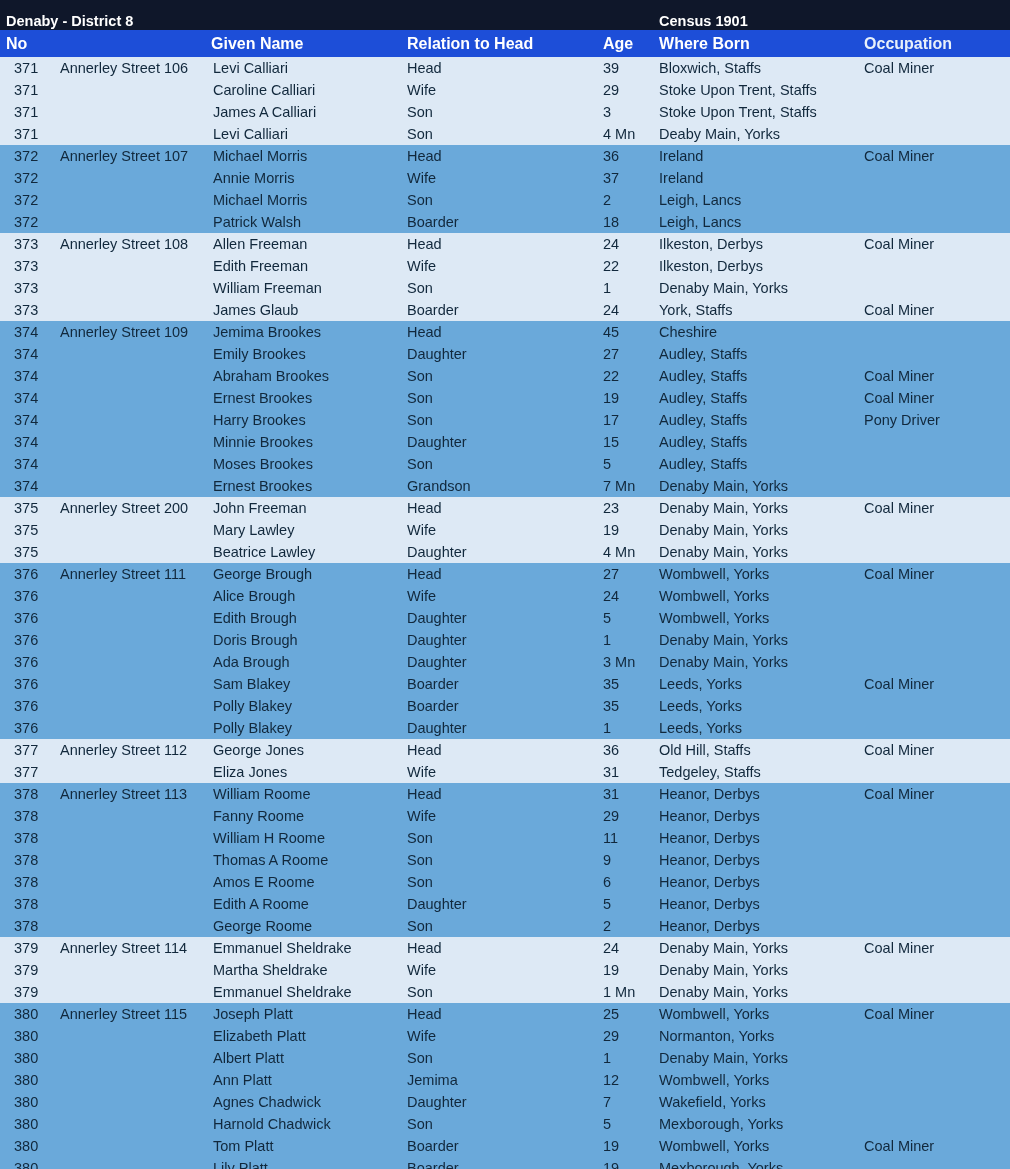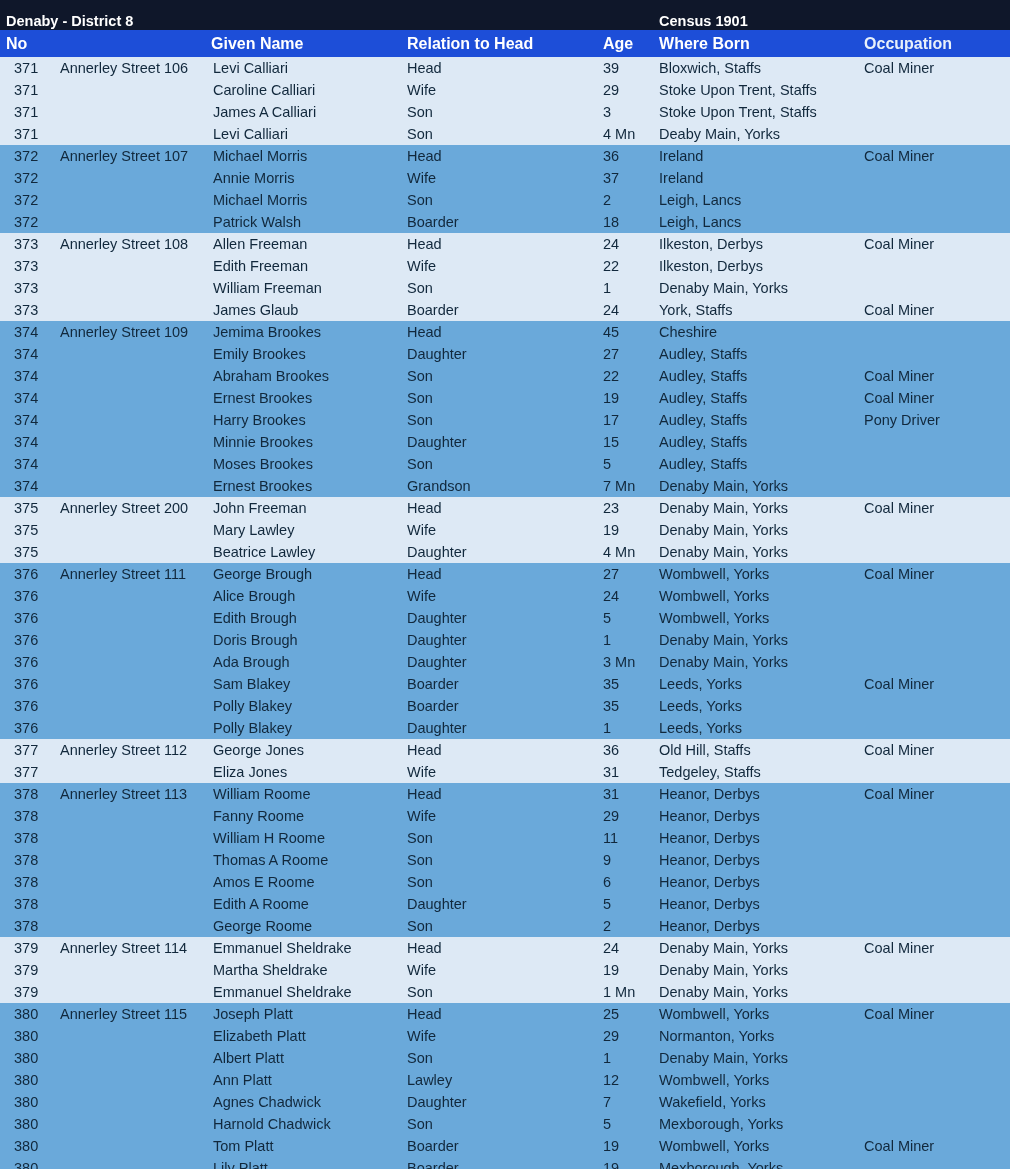--- a/index.html
+++ b/index.html
@@ -513,21 +513,21 @@
         <td class="name">Albert Platt</td>
         <td class="rel">Son</td>
         <td class="num">1</td>
         <td class="born">Denaby Main,  Yorks</td>
         <td class="occ"></td>
       </tr>
       <tr class="band-a">
         <td class="no">380</td>
         <td class="addr"></td>
         <td class="name">Ann Platt</td>
-        <td class="rel">Lawley</td>
+        <td class="rel">Jemima</td>
         <td class="num">12</td>
         <td class="born">Wombwell,  Yorks</td>
         <td class="occ"></td>
       </tr>
       <tr class="band-a">
         <td class="no">380</td>
         <td class="addr"></td>
         <td class="name">Agnes Chadwick</td>
         <td class="rel">Daughter</td>
         <td class="num">7</td>

